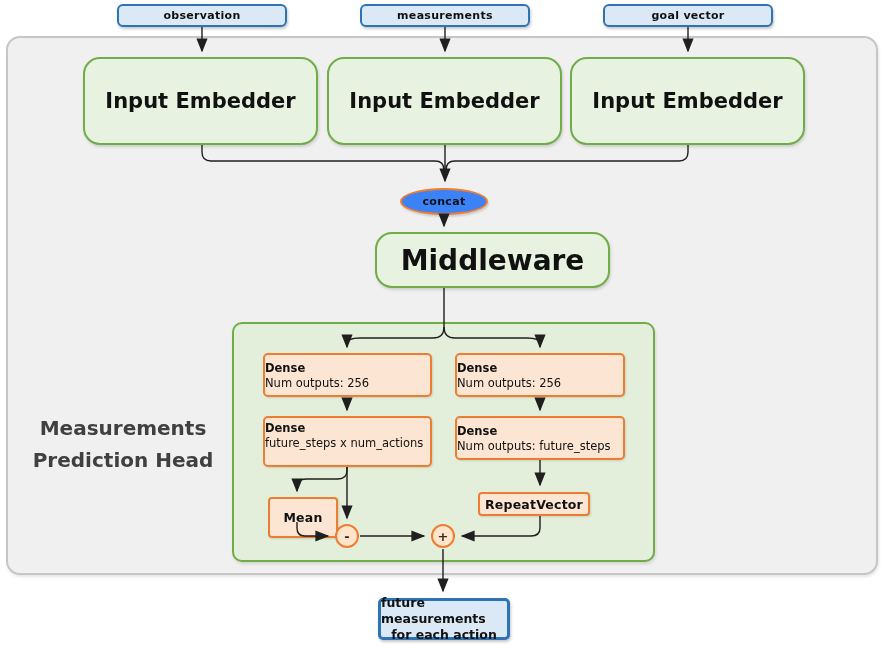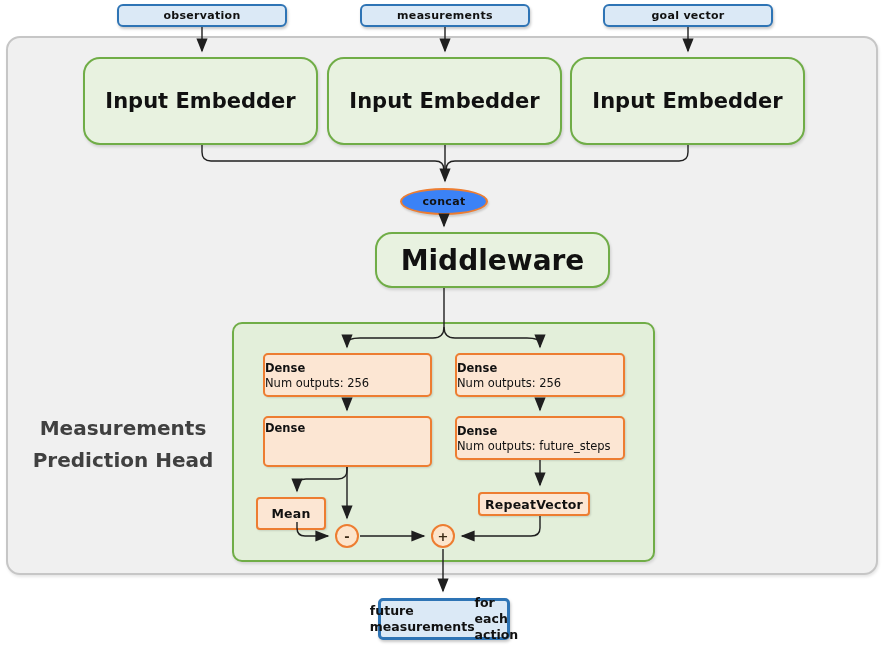--- a/index.html
+++ b/index.html
@@ -38,21 +38,21 @@
                font-size:12.5px;font-weight:bold;letter-spacing:.2px;
                box-shadow:1px 1px 2px rgba(0,0,0,.12);}
 
   .opcircle{background:#fce5cc;border:2.5px solid #ed7d31;border-radius:50%;
             display:flex;align-items:center;justify-content:center;
             font-size:13px;font-weight:bold;color:#3a2a15;}
 
   .title{font-size:20px;font-weight:bold;text-align:center;line-height:32px;color:#404040;}
 
   .outchip{background:#dbe9f6;border:3px solid #2e74b5;border-radius:5px;
-           display:flex;align-items:center;justify-content:center;
+           display:flex;flex-direction:column;align-items:center;justify-content:center;
            font-size:12.5px;font-weight:bold;line-height:16px;
            box-shadow:1px 2px 3px rgba(0,0,0,.22);}
 
   svg.overlay{position:absolute;left:0;top:0;pointer-events:none;}
   .edge{fill:none;stroke:#1f1f1f;stroke-width:1.4;}
 </style>
 </head>
 <body>
 
 <div class="abs outer" style="left:6px;top:36px;width:872px;height:539px;"></div>
@@ -92,27 +92,28 @@
 <div class="abs orangebox" style="left:263px;top:353px;width:169px;height:44px;padding-top:6px;">
   <div class="t1">Dense</div>
   <div class="t2">Num outputs: 256</div>
 </div>
 <div class="abs orangebox" style="left:455px;top:353px;width:170px;height:44px;padding-top:6px;">
   <div class="t1">Dense</div>
   <div class="t2">Num outputs: 256</div>
 </div>
 <div class="abs orangebox" style="left:263px;top:416px;width:169px;height:51px;padding-top:3px;">
   <div class="t1">Dense</div>
+  <div class="t2">future_steps x num_actions</div>
 </div>
 <div class="abs orangebox" style="left:455px;top:416px;width:170px;height:44px;padding-top:6px;">
   <div class="t1">Dense</div>
   <div class="t2">Num outputs: future_steps</div>
 </div>
 
-<div class="abs smallorange" style="left:256px;top:497px;width:70px;height:33px;">
+<div class="abs smallorange" style="left:268px;top:497px;width:70px;height:41px;">
   <span>Mean</span>
 </div>
 <div class="abs smallorange" style="left:478px;top:492px;width:112px;height:24px;">
   <span>RepeatVector</span>
 </div>
 
 <div class="abs opcircle" style="left:335px;top:524px;width:24px;height:24px;">
   <span>-</span>
 </div>
 <div class="abs opcircle" style="left:431px;top:524px;width:24px;height:24px;">

